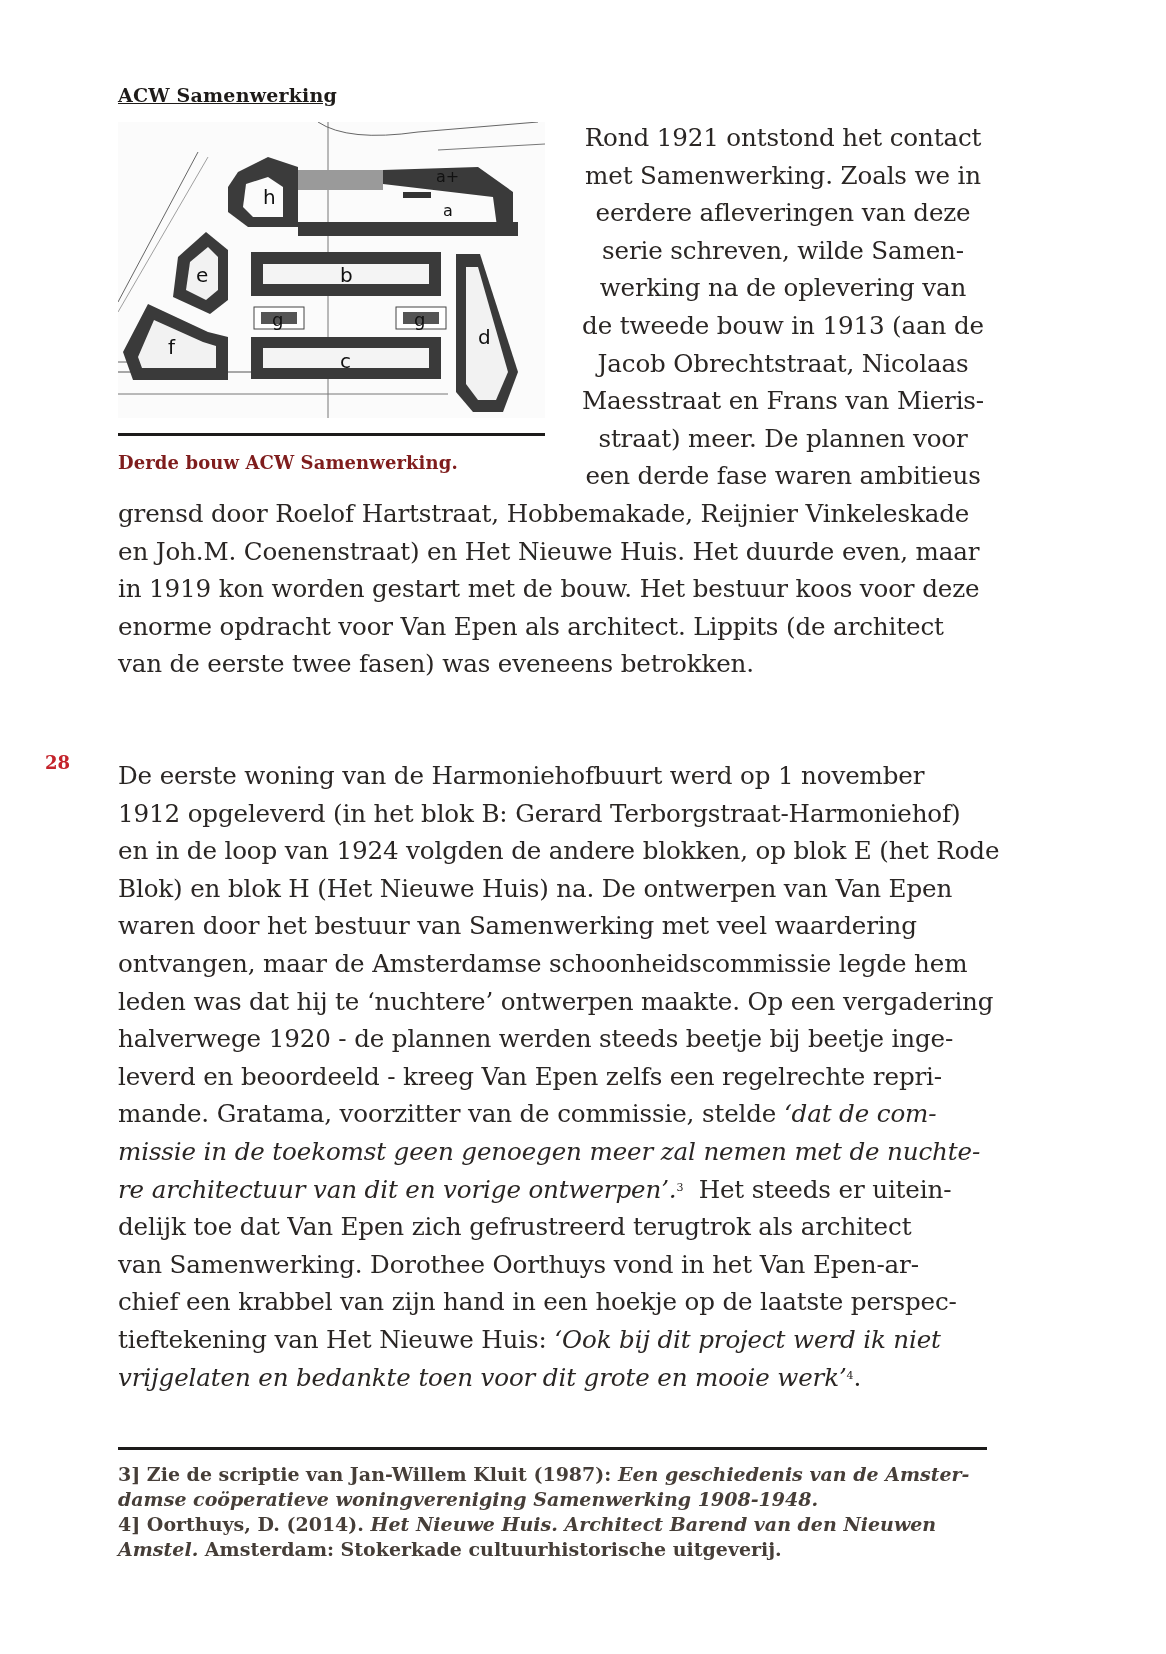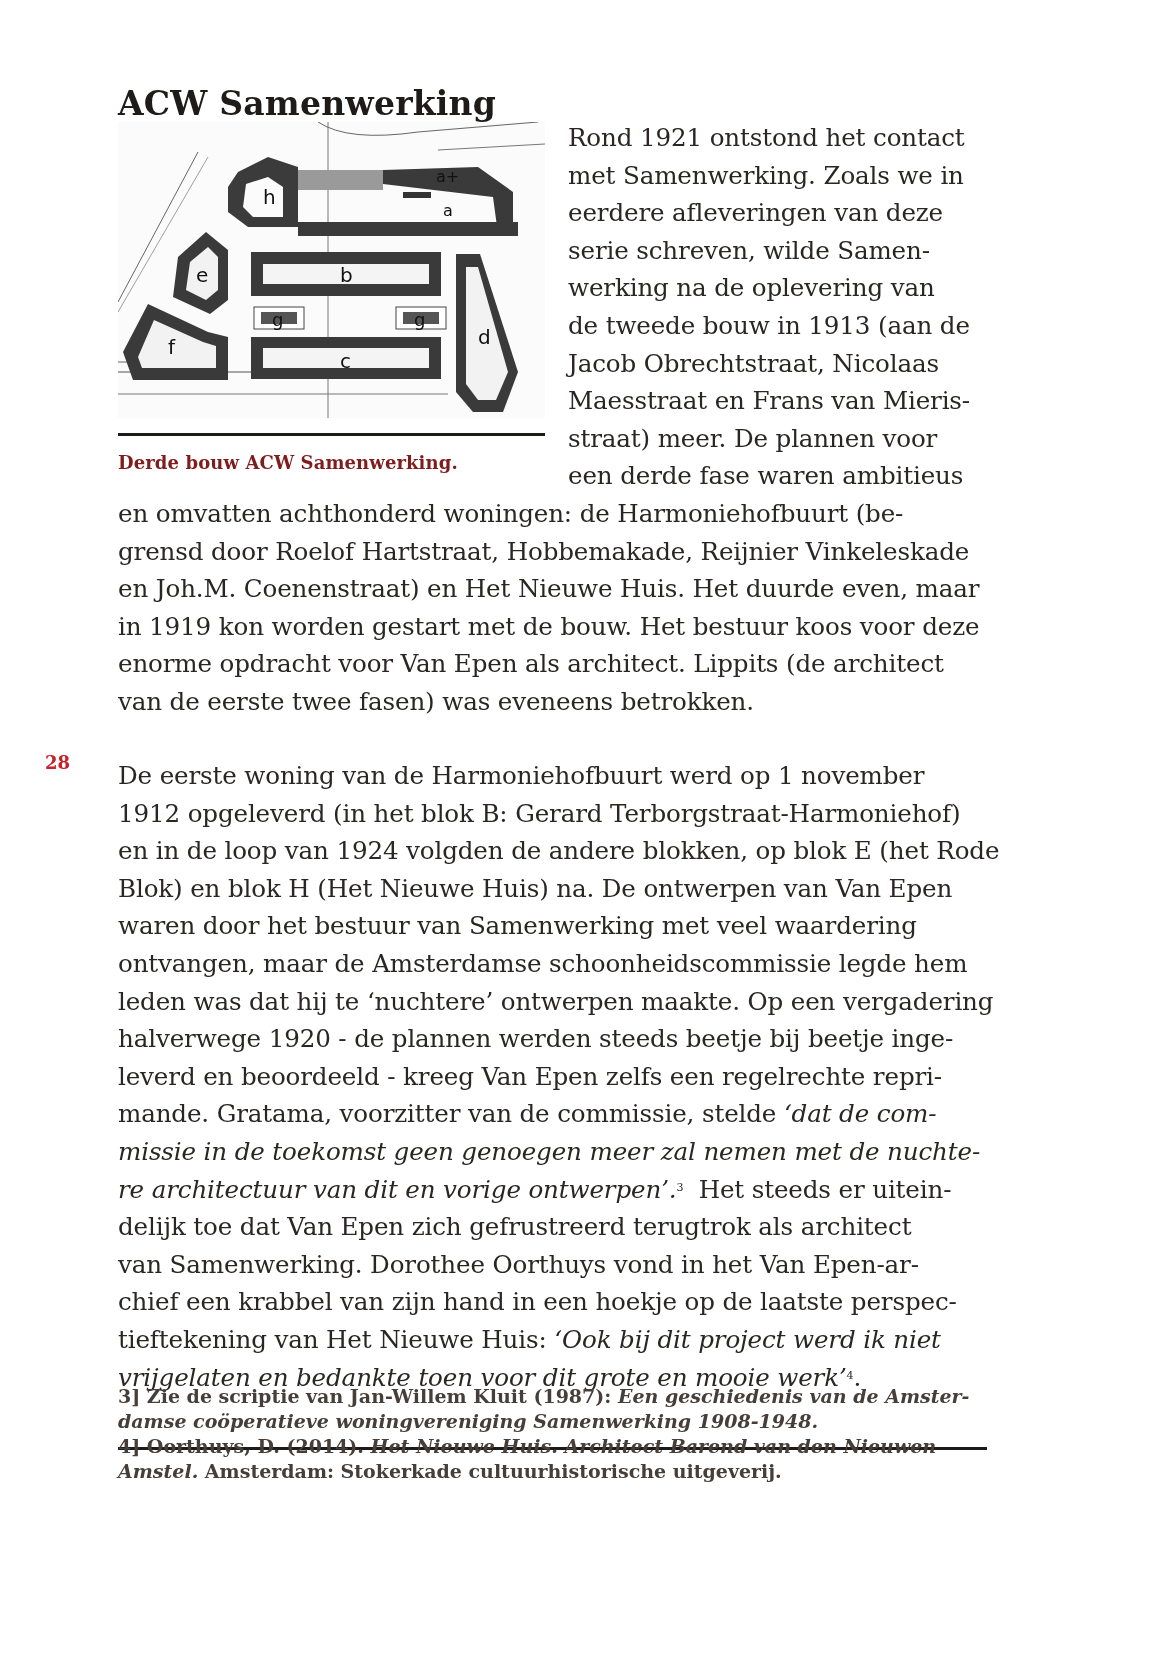--- a/index.html
+++ b/index.html
@@ -1,32 +1,32 @@
 <!DOCTYPE html>
 <html><head>
 <meta charset="utf-8">
 <style>
   html, body { margin:0; padding:0; background:#ffffff; }
   body { width:1166px; height:1654px; position:relative; overflow:hidden;
          font-family:"DejaVu Serif", serif; color:#231f1c; }
-  .title { position:absolute; left:118px; top:84px; font-size:33px; font-weight:bold;
-           letter-spacing:0.2px; color:#1e1b19; margin:0; }
+  .title { position:absolute; left:118px; top:84px; font-size:19px; font-weight:bold;
+           letter-spacing:0.2px; color:#1e1b19; margin:0;text-decoration:underline; }
   .figure { position:absolute; left:118px; top:122px; width:427px; height:296px; }
   .figure svg { width:427px; height:296px; display:block; }
   .fig-rule { position:absolute; left:118px; top:433px; width:427px; height:3px; background:#1d1b1a; }
   .caption { position:absolute; left:118px; top:452px; font-size:18px; font-weight:bold; color:#7f1d1d; letter-spacing:0.1px;}
   .text { font-size:24.6px; line-height:37.6px; color:#2a2624; letter-spacing:-0.15px; }
-  .col-right { position:absolute; left:568px; top:119px; width:430px; }
+  .col-right { position:absolute; left:568px; top:119px; width:430px;text-align:center; }
   .col-full { position:absolute; left:118px; width:880px; }
   .p1-rest { top:495px; }
   .p2 { top:757px; }
   .line { display:block; white-space:nowrap; }
   .page-num { position:absolute; left:45px; top:752px; font-size:18px; font-weight:bold; color:#c4232b; }
   .foot-rule { position:absolute; left:118px; top:1447px; width:869px; height:3px; background:#1d1b1a; }
-  .footnotes { position:absolute; left:118px; top:1384px; width:880px; font-size:19px; line-height:25px;
+  .footnotes { position:absolute; left:118px; top:1462px; width:880px; font-size:19px; line-height:25px;
                font-weight:bold; color:#463e38; }
   .footnotes .line { white-space:nowrap; }
   em { font-style:italic; }
   sup { font-size:11px; vertical-align:7px; line-height:0; }
 </style>
 </head>
 <body>
 
 <h2 class="title">ACW Samenwerking</h2>
 
@@ -93,21 +93,20 @@
   <span class="line">serie schreven, wilde Samen-</span>
   <span class="line">werking na de oplevering van</span>
   <span class="line">de tweede bouw in 1913 (aan de</span>
   <span class="line">Jacob Obrechtstraat, Nicolaas</span>
   <span class="line">Maesstraat en Frans van Mieris-</span>
   <span class="line">straat) meer. De plannen voor</span>
   <span class="line">een derde fase waren ambitieus</span>
 </div>
 
 <div class="text col-full p1-rest">
-  <span class="line">en omvatten achthonderd woningen: de Harmoniehofbuurt (be-</span>
   <span class="line">grensd door Roelof Hartstraat, Hobbemakade, Reijnier Vinkeleskade</span>
   <span class="line">en Joh.M. Coenenstraat) en Het Nieuwe Huis. Het duurde even, maar</span>
   <span class="line">in 1919 kon worden gestart met de bouw. Het bestuur koos voor deze</span>
   <span class="line">enorme opdracht voor Van Epen als architect. Lippits (de architect</span>
   <span class="line">van de eerste twee fasen) was eveneens betrokken.</span>
 </div>
 
 <div class="page-num">28</div>
 
 <div class="text col-full p2">

